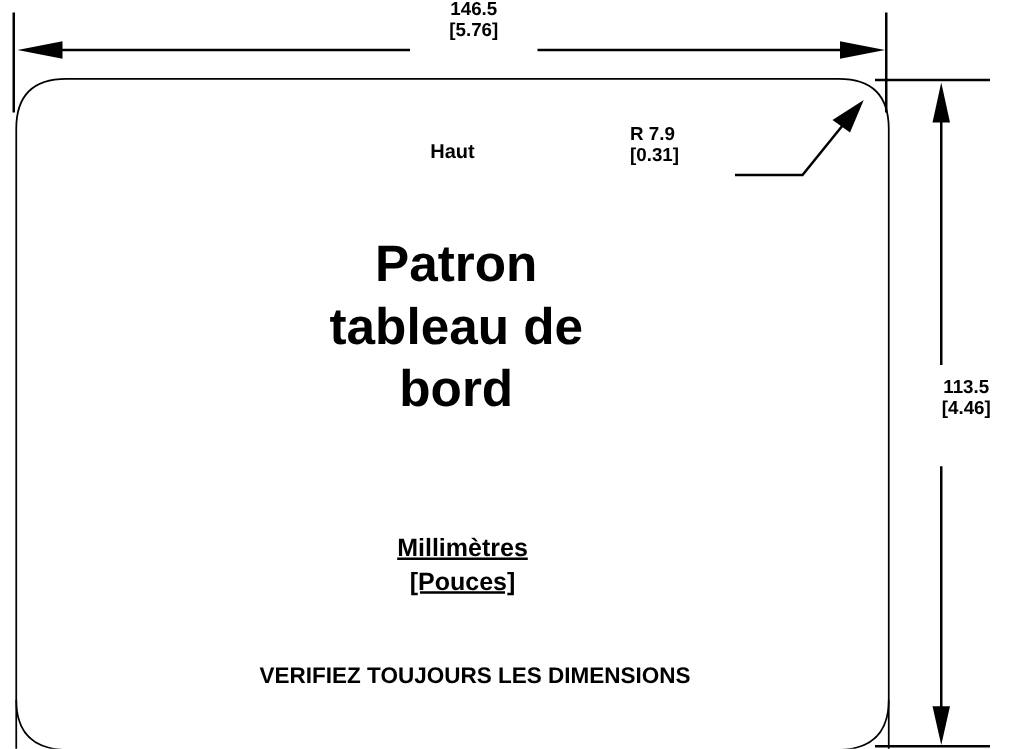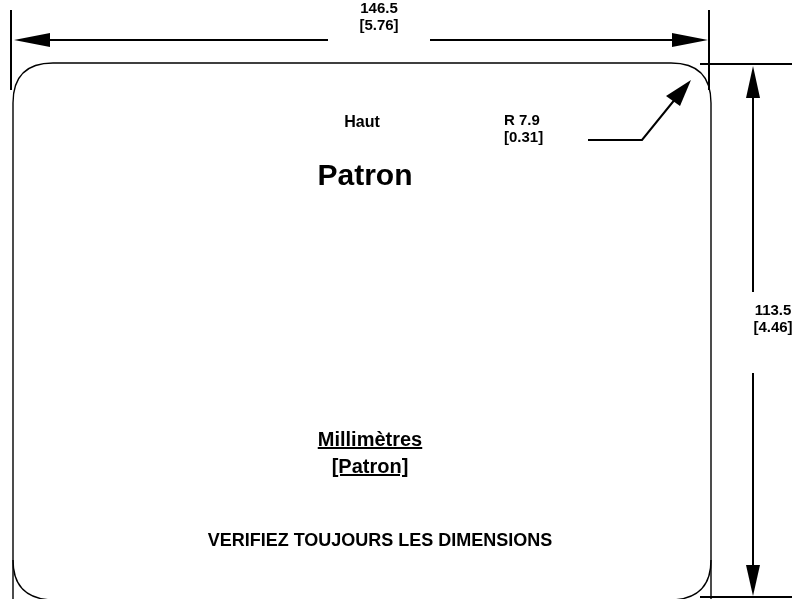--- a/index.html
+++ b/index.html
@@ -2,21 +2,21 @@
 <html><head>
 <meta charset="utf-8">
 <style>
   html, body { margin: 0; padding: 0; background: #ffffff; }
   body { width: 809px; height: 599px; position: relative; overflow: hidden;
          font-family: "Liberation Sans", sans-serif; color: #000; }
   svg.drawing { position: absolute; left: 0; top: 0; }
   .lbl { position: absolute; font-weight: bold; text-align: center; line-height: 1.1; white-space: nowrap; }
   .dim { font-size: 15px; }
   .haut { font-size: 16px; }
-  .title { font-size: 30px; line-height: 50px; }
+  .title { font-size: 41px; line-height: 50px; margin-top: 36px; }
   .units { font-size: 20px; line-height: 27px; }
   .warning { font-size: 18px; }
 </style>
 </head>
 <body>
 
 <svg class="drawing" width="809" height="599" viewBox="0 0 809 599" xmlns="http://www.w3.org/2000/svg">
 
   <path d="M13,620 L13,103 Q13,63 53,63 L671,63 Q711,63 711,103 L711,620" fill="none" stroke="#000" stroke-width="1.4"></path>
   <path d="M13,560 Q13,599 53,600 M711,560 Q711,599 671,600" fill="none" stroke="#000" stroke-width="1.4"></path>
@@ -48,29 +48,31 @@
 <div class="lbl dim" style="left:329px; top:0px; width:100px;">
   <div>146.5</div>
   <div>[5.76]</div>
 </div>
 
 <div class="lbl dim" style="left:734px; top:302px; width:78px;">
   <div>113.5</div>
   <div>[4.46]</div>
 </div>
 
-<div class="lbl dim" style="left:504px; top:112px; width:80px; text-align:left;">
+<div class="lbl dim" style="left:504px; top:100px; width:80px; text-align:left;">
   <div>R 7.9</div>
   <div>[0.31]</div>
 </div>
 
 <div class="lbl haut" style="left:312px; top:88px; width:100px;margin-top:25px;">Haut</div>
 
 <div class="lbl title" style="left:210px; top:150px; width:310px;">
   <div>Patron</div>
+  <div>tableau de</div>
+  <div>bord</div>
 </div>
 
 <div class="lbl units" style="left:270px; top:426px; width:200px;text-decoration:underline;">
   <div>Millimètres</div>
-  <div>[Patron]</div>
+  <div>[Pouces]</div>
 </div>
 
 <div class="lbl warning" style="left:150px; top:531px; width:460px;">VERIFIEZ TOUJOURS LES DIMENSIONS</div>
 
 </body></html>

